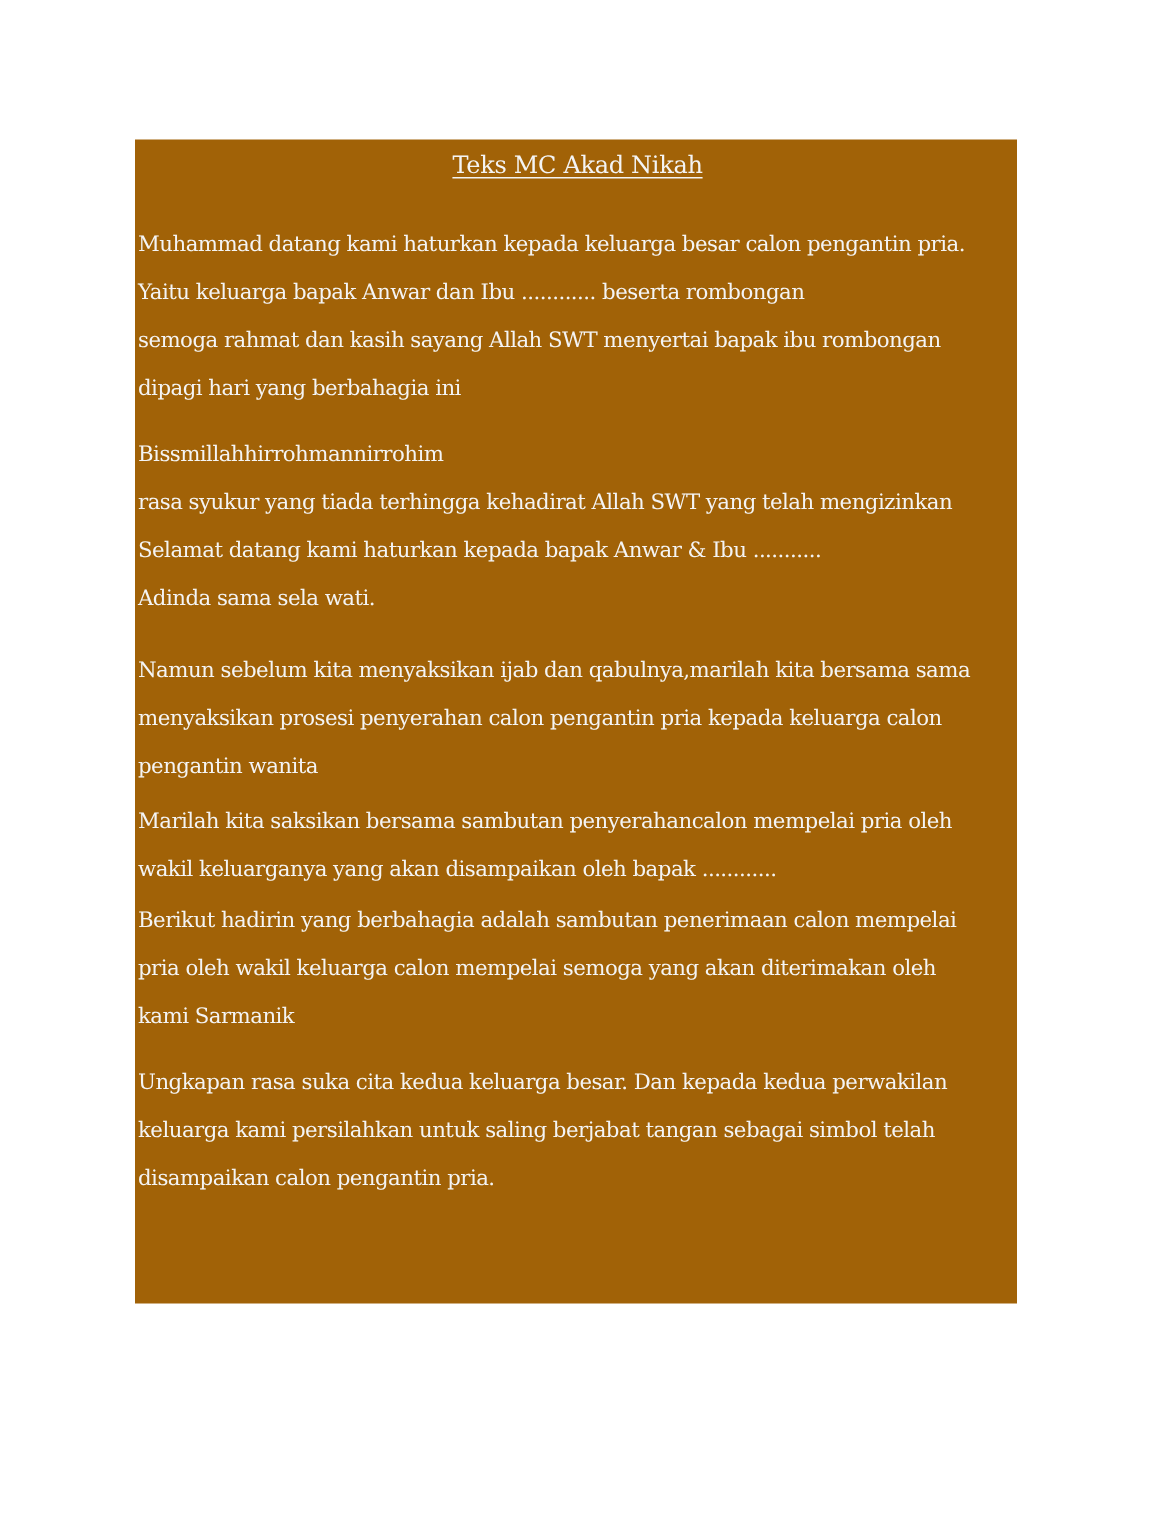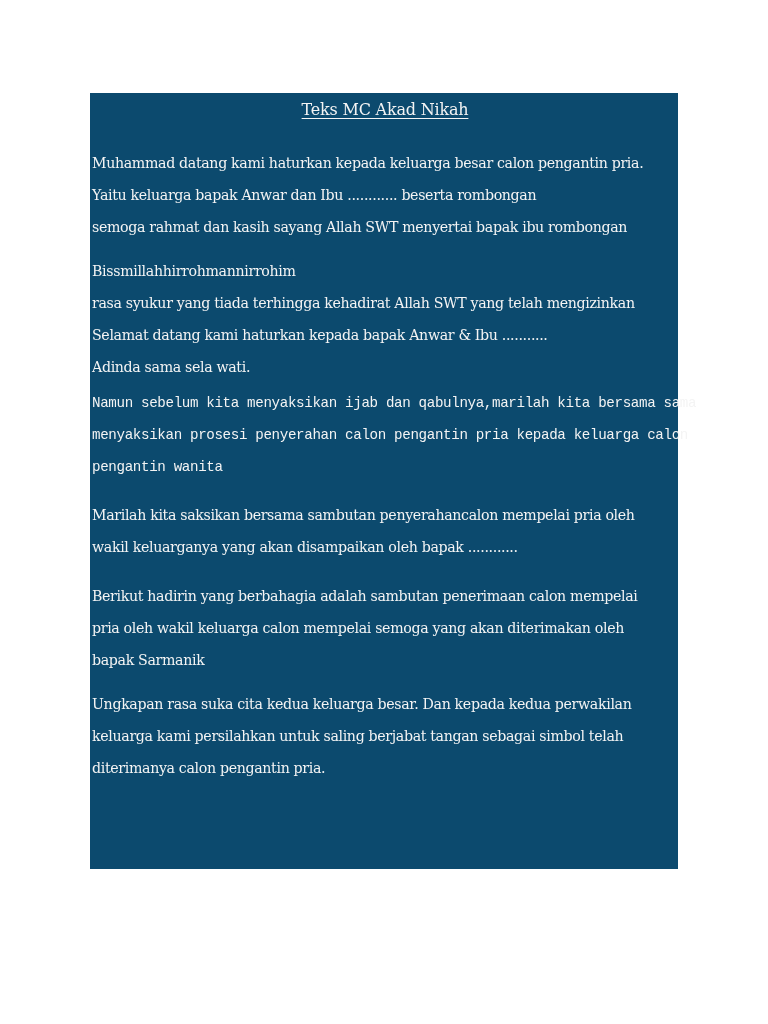--- a/index.html
+++ b/index.html
@@ -15,21 +15,21 @@
       width: 768px;
       height: 1024px;
       background: #ffffff;
     }
     .doc-box {
       position: absolute;
       left: 90px;
       top: 93px;
       width: 588px;
       height: 776px;
-      background: #0c4a6e;
+      background: #a16207;
       color: #f4f4f4;
       font-family: "DejaVu Serif", "Liberation Serif", serif;
       box-sizing: border-box;
       padding: 0 0 0 2px;
     }
     .title {
       text-align: center;
       font-size: 16px;
       text-decoration: underline;
       text-underline-offset: 3px;
@@ -43,36 +43,37 @@
     .para {
       margin: 0;
       font-size: 14.2px;
       line-height: 32px;
       letter-spacing: -0.35px;
       white-space: nowrap;
     }
     .line { display: block; }
     .p1 { margin-top: 16px; }
     .p2 { margin-top: 12px; }
-    .p3 { margin-top: 4px; font-family: Liberation Mono, monospace; }
-    .p4 { margin-top: 16px; }
-    .p5 { margin-top: 17px; }
+    .p3 { margin-top: 16px; }
+    .p4 { margin-top: 5px; }
+    .p5 { margin-top: 2px; }
     .p6 { margin-top: 12px; }
   </style>
 </head>
 <body>
 
 <div class="page">
   <div class="doc-box">
     <h1 class="title">Teks MC Akad Nikah</h1>
 
     <p class="para p1">
       <span class="line">Muhammad datang kami haturkan kepada keluarga besar calon pengantin pria.</span>
       <span class="line">Yaitu keluarga bapak Anwar dan Ibu ............ beserta rombongan</span>
       <span class="line">semoga rahmat dan kasih sayang Allah SWT menyertai bapak ibu rombongan</span>
+      <span class="line">dipagi hari yang berbahagia ini</span>
     </p>
 
     <p class="para p2">
       <span class="line">Bissmillahhirrohmannirrohim</span>
       <span class="line">rasa syukur yang tiada terhingga kehadirat Allah SWT yang telah mengizinkan</span>
       <span class="line">Selamat datang kami haturkan kepada bapak Anwar &amp; Ibu ...........</span>
       <span class="line">Adinda sama sela wati.</span>
     </p>
 
     <p class="para p3">
@@ -82,22 +83,22 @@
     </p>
 
     <p class="para p4">
       <span class="line">Marilah kita saksikan bersama sambutan penyerahancalon mempelai pria oleh</span>
       <span class="line">wakil keluarganya yang akan disampaikan oleh bapak ............</span>
     </p>
 
     <p class="para p5">
       <span class="line">Berikut hadirin yang berbahagia adalah sambutan penerimaan calon mempelai</span>
       <span class="line">pria oleh wakil keluarga calon mempelai semoga yang akan diterimakan oleh</span>
-      <span class="line">bapak Sarmanik</span>
+      <span class="line">kami Sarmanik</span>
     </p>
 
     <p class="para p6">
       <span class="line">Ungkapan rasa suka cita kedua keluarga besar. Dan kepada kedua perwakilan</span>
       <span class="line">keluarga kami persilahkan untuk saling berjabat tangan sebagai simbol telah</span>
-      <span class="line">diterimanya calon pengantin pria.</span>
+      <span class="line">disampaikan calon pengantin pria.</span>
     </p>
   </div>
 </div>
 
 </body></html>

